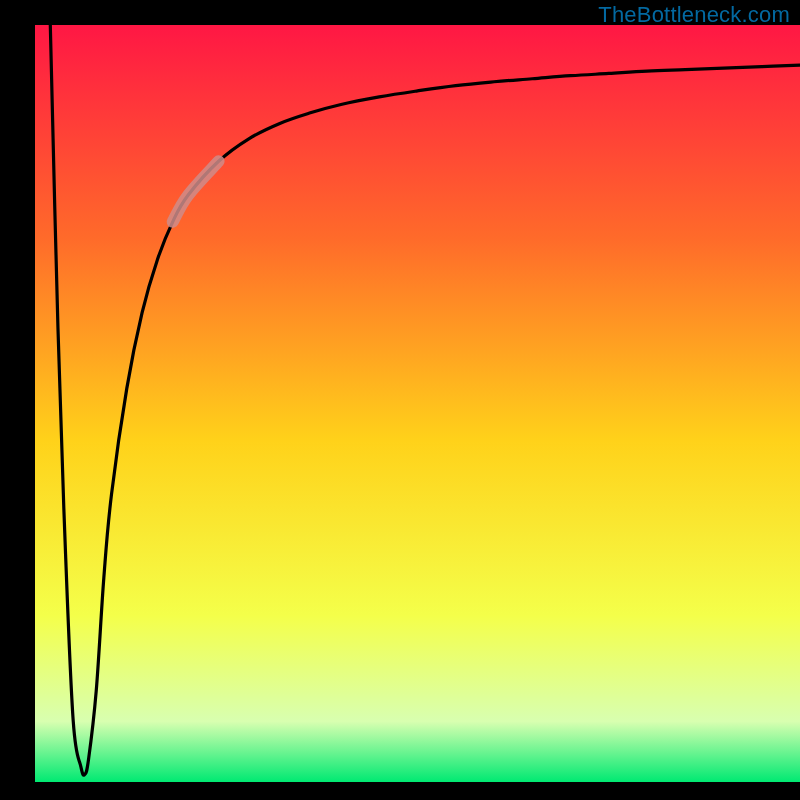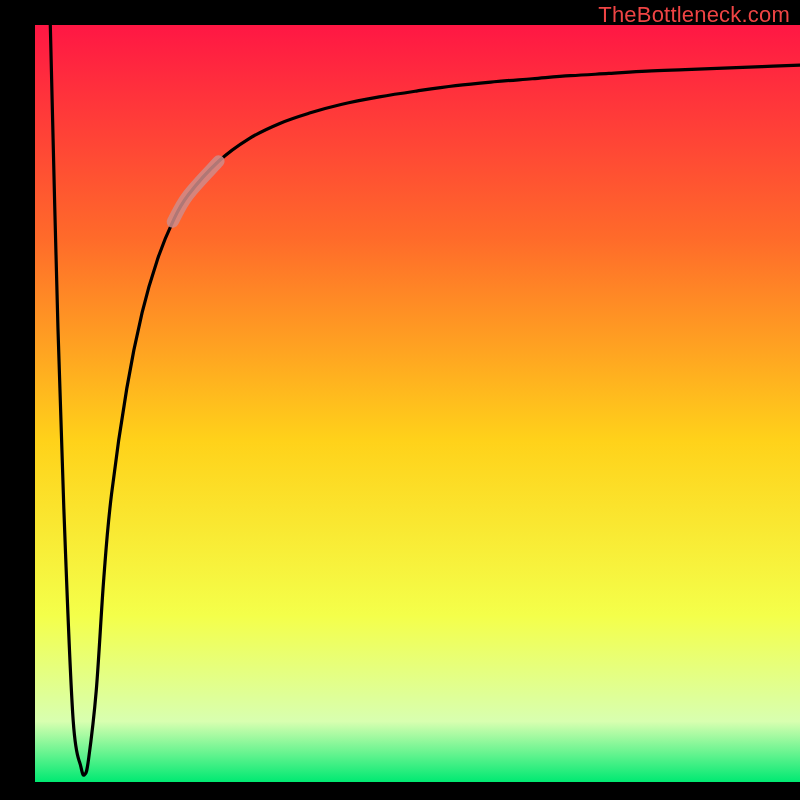--- a/index.html
+++ b/index.html
@@ -14,21 +14,21 @@
   .frame {
     position: relative;
     width: 800px;
     height: 800px;
     background: #000;
   }
   .watermark {
     position: absolute;
     top: 2px;
     right: 10px;
-    color: #ef4444;
+    color: #0369a1;
     font-size: 22px;
     font-weight: 500;
     letter-spacing: 0.2px;
     z-index: 5;
   }
   svg {
     position: absolute;
     top: 0;
     left: 0;
   }

